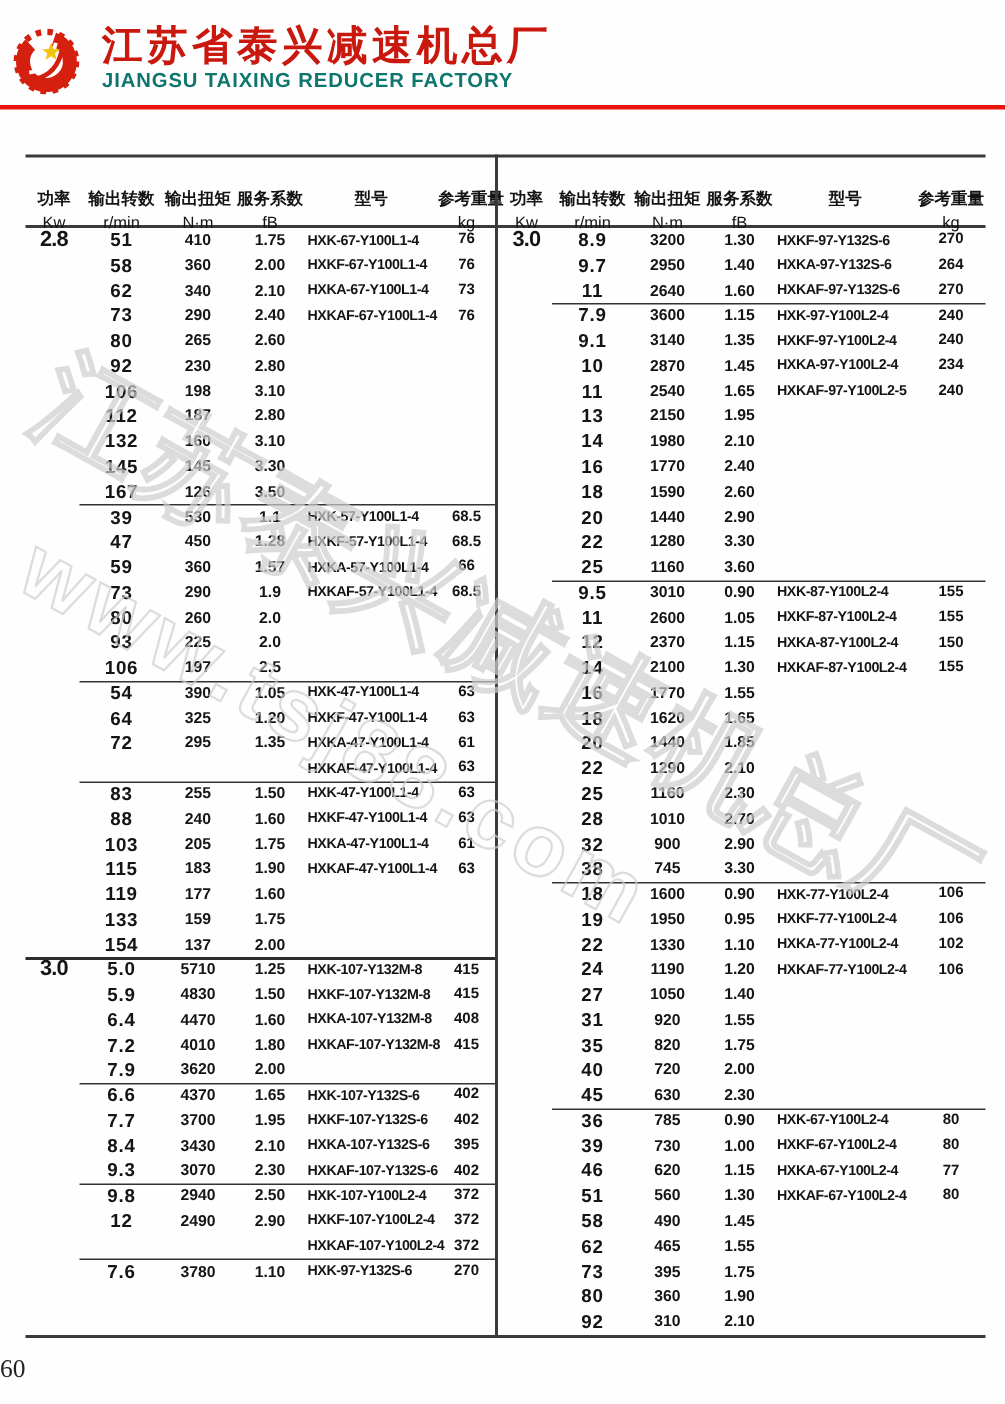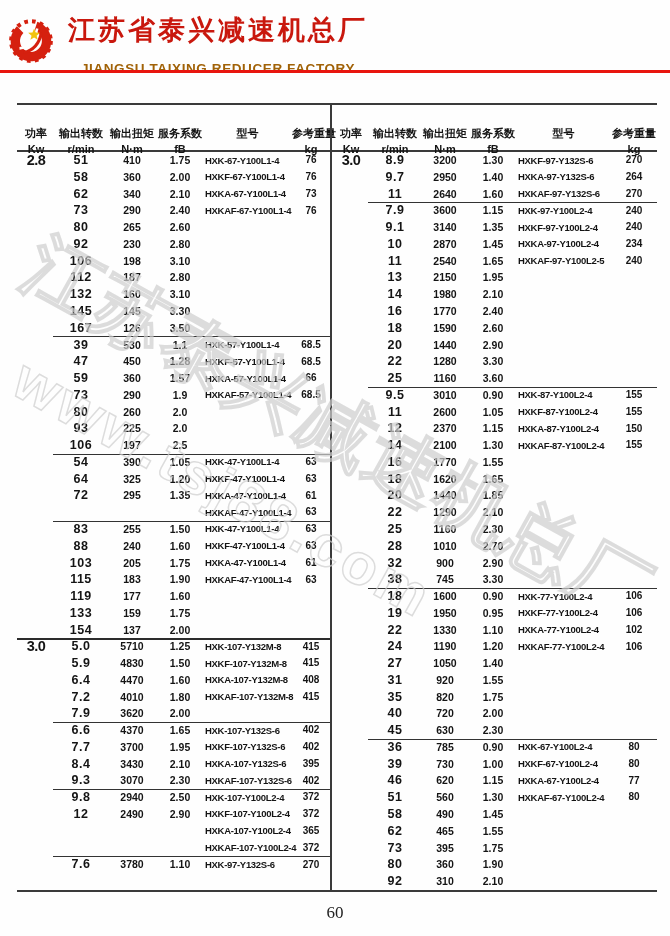--- a/index.html
+++ b/index.html
@@ -7,59 +7,59 @@
   .page {
     position:relative; width:670px; height:936px; margin:0 auto;
     background:#fefefe; overflow:hidden;
     font-family:"Liberation Sans", sans-serif; color:#141414;
   }
   
   .brand { position:absolute; top:10px; left:0; width:670px; height:64px; }
   .brand-logo { position:absolute; left:7px; top:2px; width:50px; height:56px; }
   .brand-text { position:absolute; left:68px; top:4px; }
   .brand-cn { font-size:27px; font-weight:700; letter-spacing:3px; color:#c9180e; line-height:1.2; }
-  .brand-en { font-size:13.5px; font-weight:700; letter-spacing:0.6px; color:#a16207; margin-top:15px;text-align:center; }
+  .brand-en { font-size:13.5px; font-weight:700; letter-spacing:0.6px; color:#0f766e; margin-top:0; }
   .red-rule { position:absolute; top:70px; left:0; width:670px; height:3px; background:#e8150e; }
   
   .watermark { position:absolute; inset:0; pointer-events:none; z-index:6; overflow:hidden; }
   .watermark span {
     position:absolute; white-space:nowrap; font-weight:700;
     color:transparent; -webkit-text-stroke:1.5px #cfcfcf; opacity:.7;
   }
   .wm-cn { font-size:76px; letter-spacing:2px; left:55px; top:215px; transform:rotate(29deg); transform-origin:0 0; }
   .wm-www { font-size:58px; letter-spacing:4px; left:35px; top:345px; transform:rotate(29deg); transform-origin:0 0; }
   
   .tables { position:absolute; top:103px; left:17px; display:flex; z-index:2; }
   .spec-table { width:313px; border-top:2px solid #3a3a3a; border-bottom:2px solid #3a3a3a; }
   .spec-table.right { width:327px; border-left:2px solid #3a3a3a; }
   .thead, .trow { display:grid; align-items:center; }
   .spec-table .thead, .spec-table .trow { grid-template-columns:38px 52px 50px 46px 89px 38px; }
   .spec-table.right .thead, .spec-table.right .trow { grid-template-columns:38px 50px 50px 46px 95px 46px; }
   .thead { height:47px; border-bottom:2px solid #3a3a3a; align-items:start; padding-top:21px; }
   .th { text-align:center; line-height:1.45; overflow:visible; }
   .th-cn { font-size:11px; font-weight:700; white-space:nowrap; }
-  .th-unit { font-size:11px; font-weight:700; white-space:nowrap; }
+  .th-unit { font-size:11px; font-weight:400; white-space:nowrap; }
   .tgroup { position:relative; }
   .tgroup.grp-divider::before {
     content:""; position:absolute; top:0; left:36px; right:0; border-top:1.5px solid #333;
   }
   .tgroup.sec-divider::before {
     content:""; position:absolute; top:0; left:0; right:0; border-top:2px solid #2c2c2c;
   }
   .trow { height:16.77px; }
   .td { text-align:center; font-weight:700; color:#141414; line-height:1; }
   .td.kw    { font-size:14.5px; letter-spacing:-0.5px; }
   .td.rmin  { font-size:12.5px; letter-spacing:0.5px; }
   .td.nm    { font-size:10.5px; }
   .td.fb    { font-size:10.5px; }
   .td.model { font-size:9.5px; text-align:left; padding-left:2px; letter-spacing:-0.3px; white-space:nowrap; }
   .td.kg    { font-size:10px; }
   
   .page-number {
-    position:absolute; left:0; width:670px; top:903px; text-align:center;
+    position:absolute; left:0; width:670px; top:903px; text-align:left;
     font-family:"Liberation Serif", serif; font-size:17px; color:#222; z-index:2;
   }
 </style>
 </head>
 <body>
 
 <div class="page">
 
   <div class="brand">
     <svg class="brand-logo" viewBox="0 0 48 48">
@@ -440,28 +440,20 @@
             <div class="td nm">2490</div>
             <div class="td fb">2.90</div>
             <div class="td model">HXKF-107-Y100L2-4</div>
             <div class="td kg">372</div>
           </div>
           <div class="trow">
             <div class="td kw"></div>
             <div class="td rmin"></div>
             <div class="td nm"></div>
             <div class="td fb"></div>
-            <div class="td model">HXKA-107-Y100L2-4</div>
-            <div class="td kg">365</div>
-          </div>
-          <div class="trow">
-            <div class="td kw"></div>
-            <div class="td rmin"></div>
-            <div class="td nm"></div>
-            <div class="td fb"></div>
             <div class="td model">HXKAF-107-Y100L2-4</div>
             <div class="td kg">372</div>
           </div>
         </div>
         <div class="tgroup grp-divider">
           <div class="trow">
             <div class="td kw"></div>
             <div class="td rmin">7.6</div>
             <div class="td nm">3780</div>
             <div class="td fb">1.10</div>

